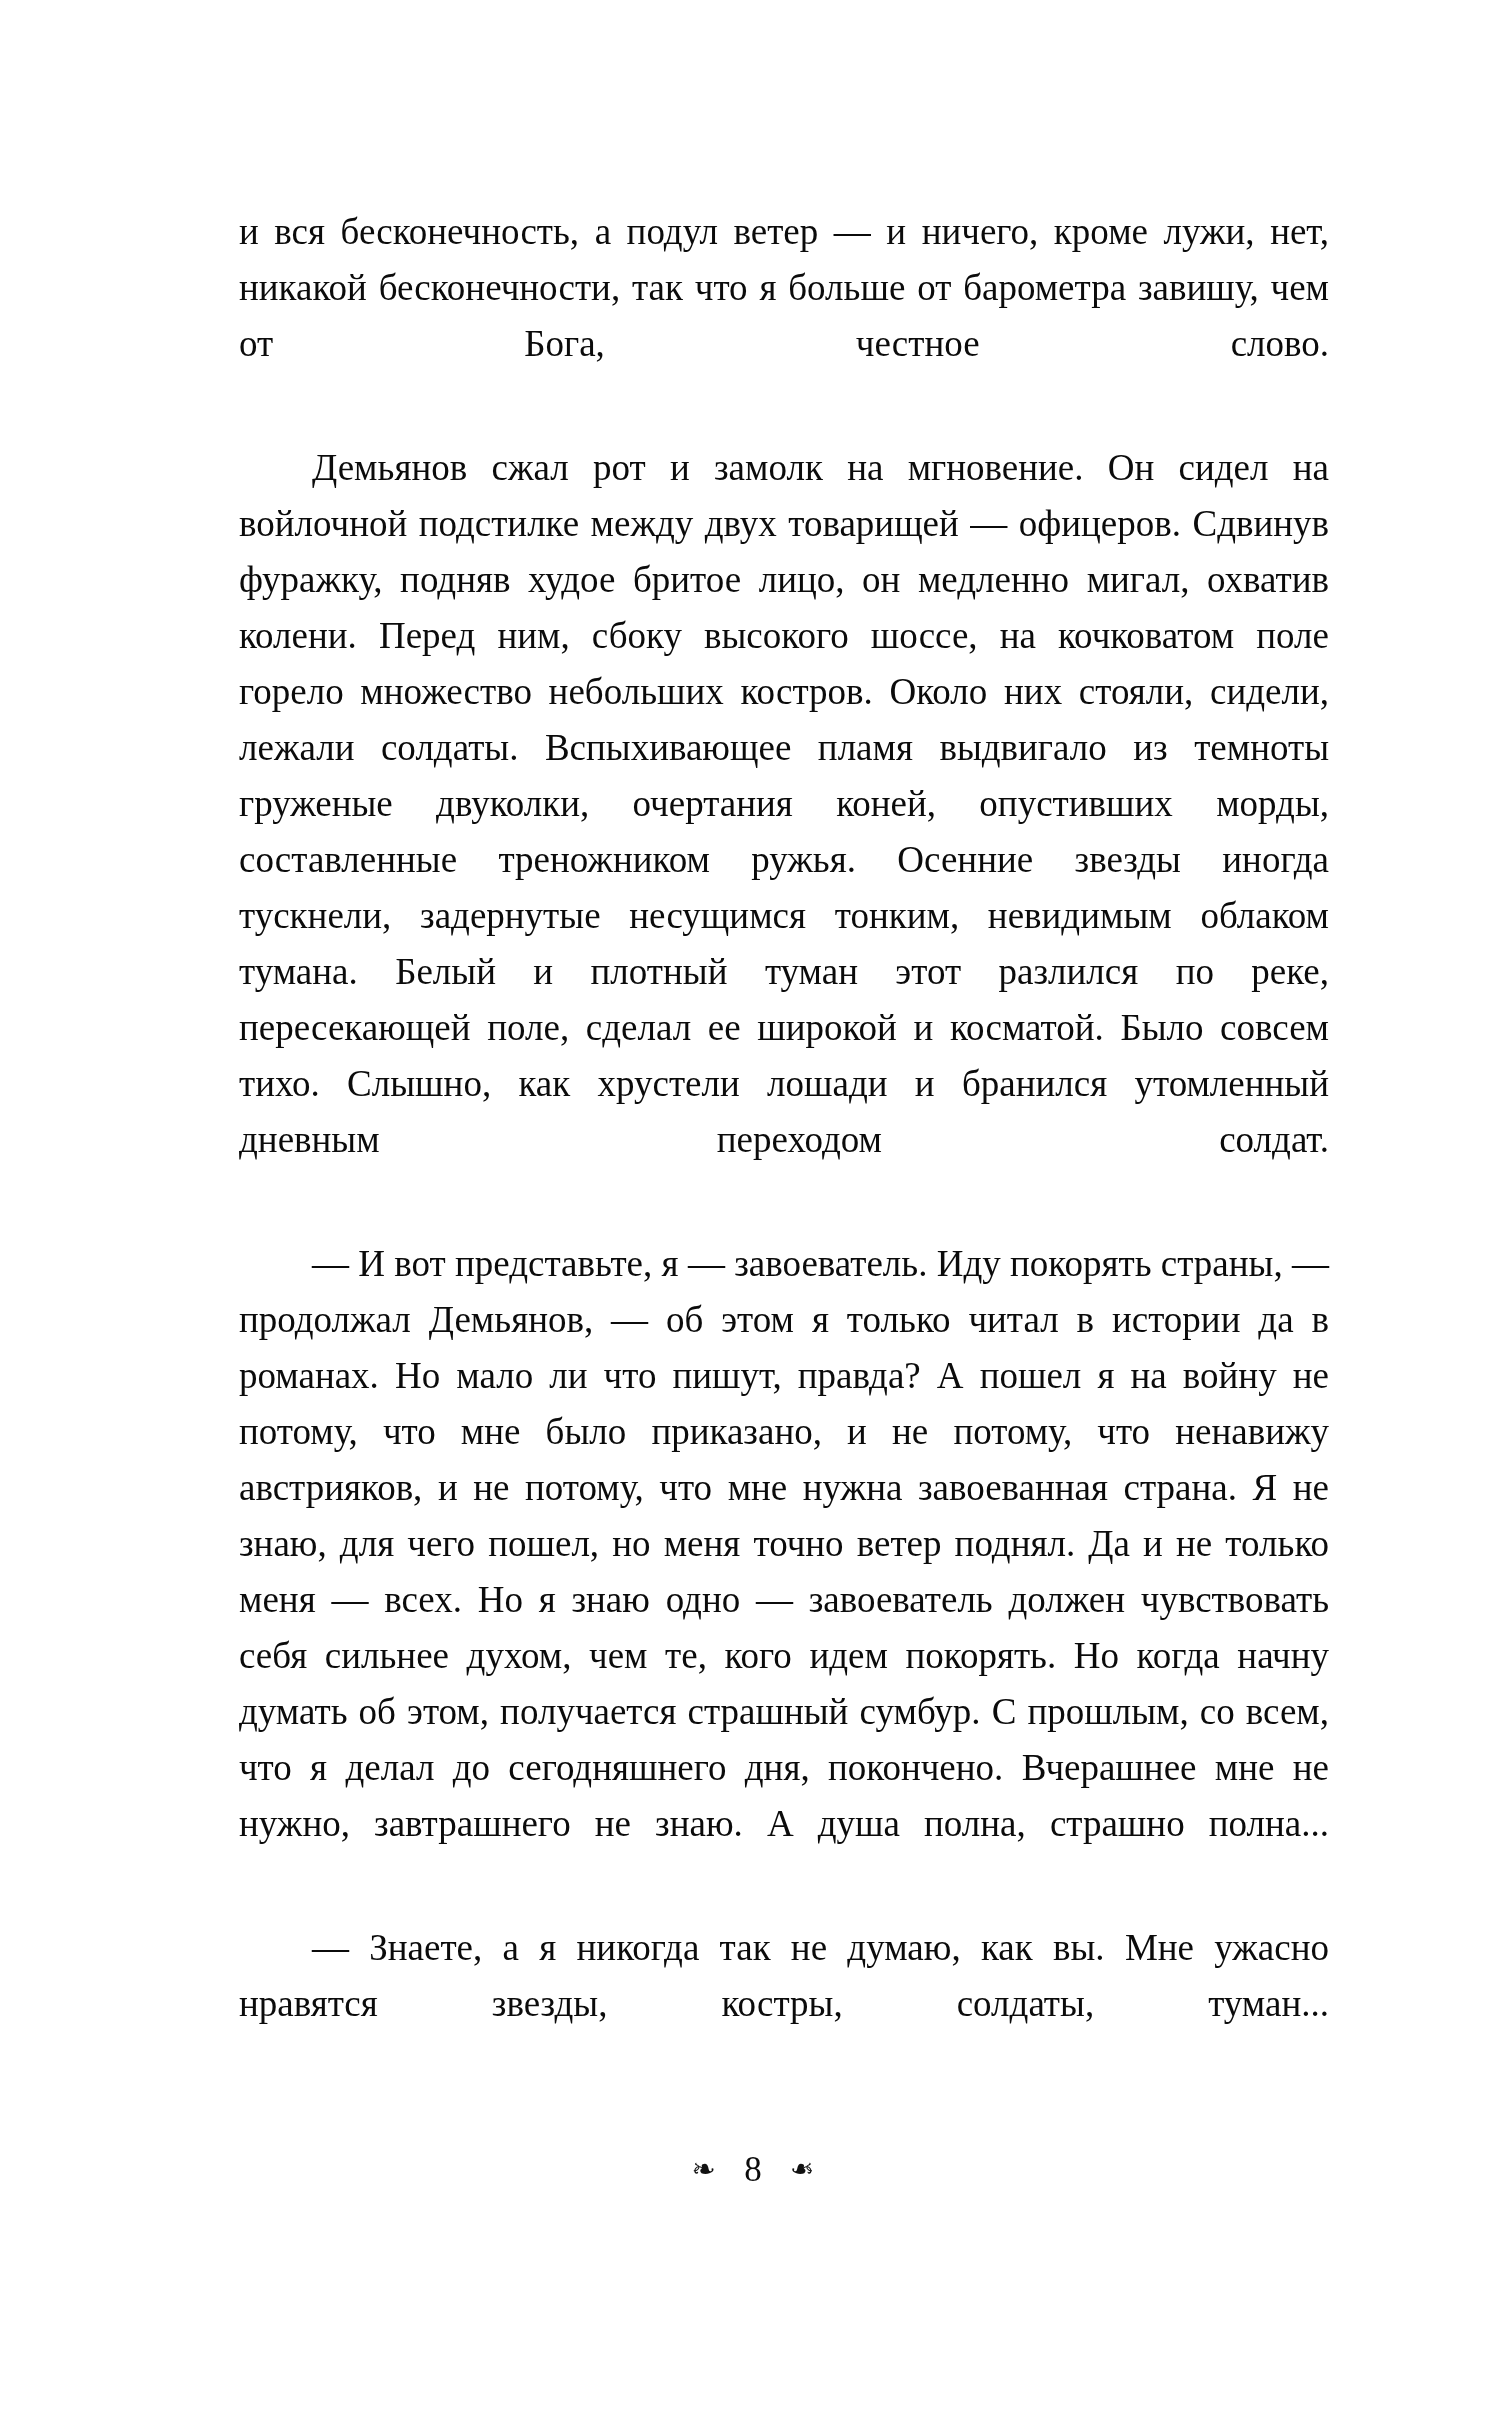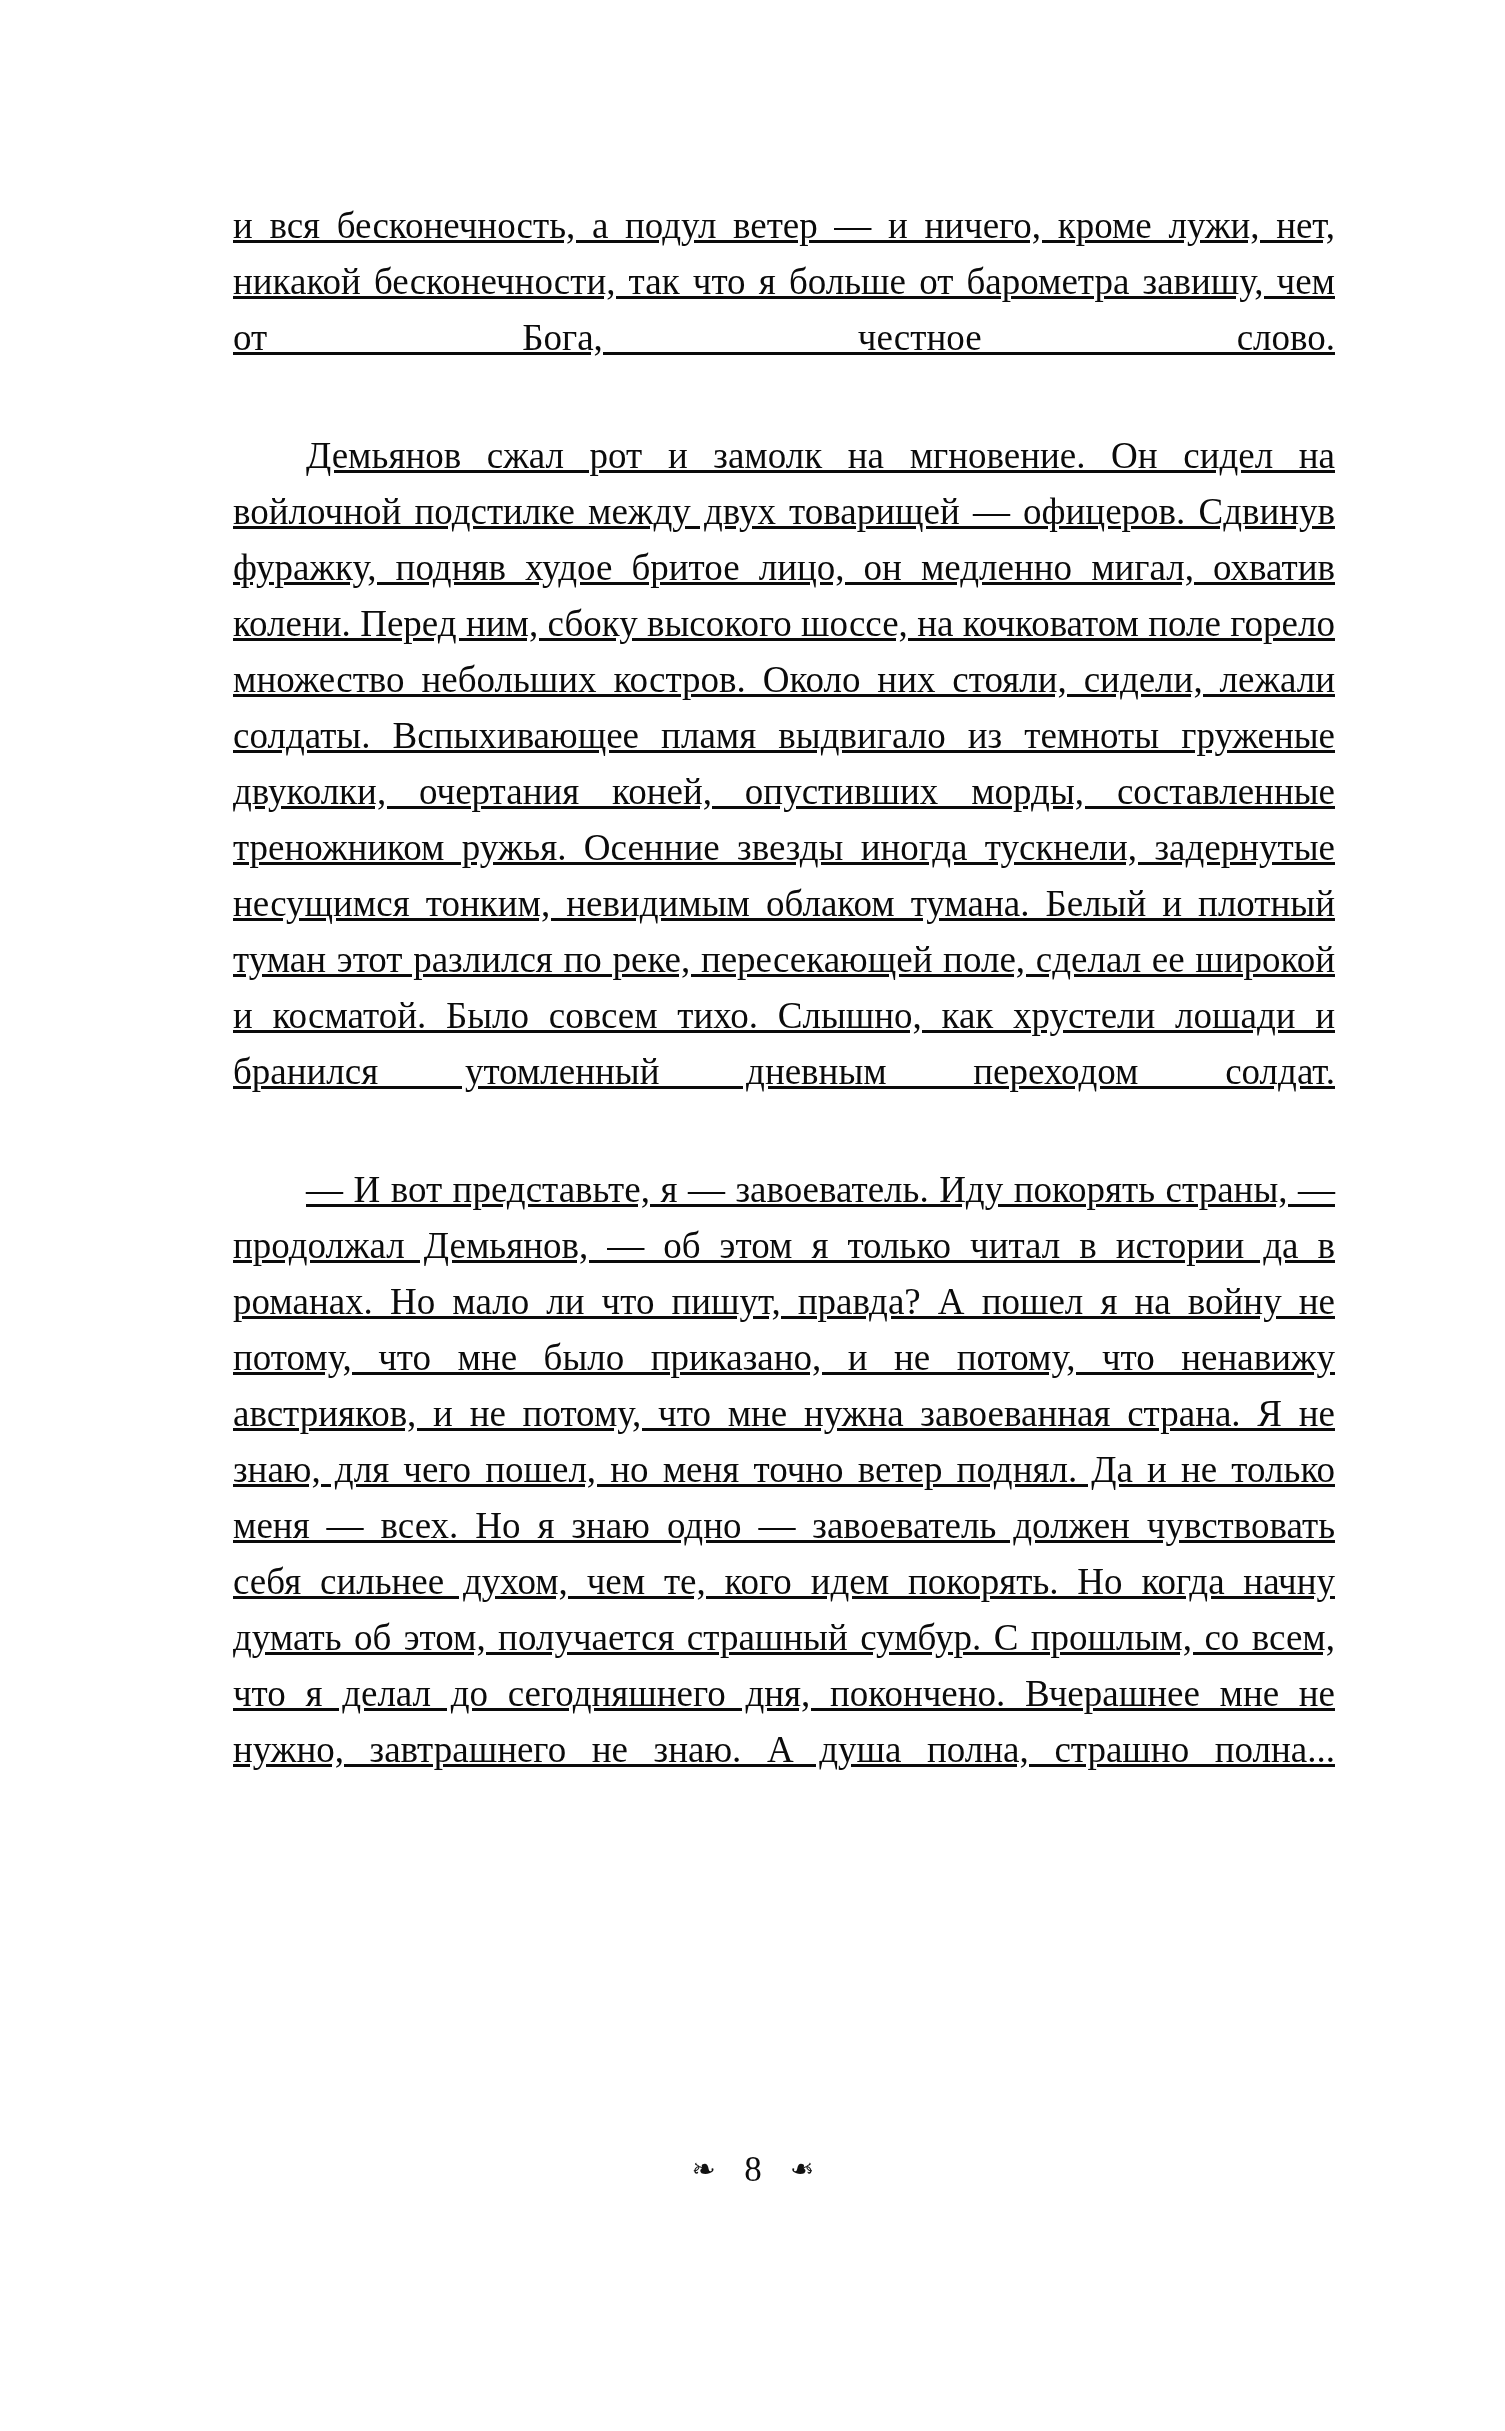--- a/index.html
+++ b/index.html
@@ -22,26 +22,25 @@
     width: 1114px;
     font-family: "Liberation Serif", "DejaVu Serif", serif;
     font-size: 37px;
     line-height: 56px;
     color: #0b0b0b;
     text-align: justify;
     text-justify: inter-word;
     -webkit-font-smoothing: antialiased;
   }
   .text-block p {
-    margin: 6px;
+    margin: 12px;
     padding: 0;
     text-align: justify;
     text-indent: 0;
     hyphens: none;
-    text-decoration: underline;
   }
   .text-block p.indent {
     text-indent: 73px;
   }
   
   .text-block p::after {
     content: "";
     display: inline-block;
     width: 100%;
   }
@@ -77,20 +76,21 @@
 </style>
 </head>
 <body>
 
 <div class="page">
 
   <div class="text-block">
     <p class="">и вся бесконечность, а подул ветер — и ничего, кроме лужи, нет, никакой бесконечности, так что я больше от барометра завишу, чем от Бога, честное слово.</p>
     <p class="indent">Демьянов сжал рот и замолк на мгновение. Он сидел на войлочной подстилке между двух товарищей — офицеров. Сдвинув фуражку, подняв худое бритое лицо, он медленно мигал, охватив колени. Перед ним, сбоку высокого шоссе, на кочковатом поле горело множество небольших костров. Около них стояли, сидели, лежали солдаты. Вспыхивающее пламя выдвигало из темноты груженые двуколки, очертания коней, опустивших морды, составленные треножником ружья. Осенние звезды иногда тускнели, задернутые несущимся тонким, невидимым облаком тумана. Белый и плотный туман этот разлился по реке, пересекающей поле, сделал ее широкой и косматой. Было совсем тихо. Слышно, как хрустели лошади и бранился утомленный дневным переходом солдат.</p>
     <p class="indent">— И вот представьте, я — завоеватель. Иду покорять страны, — продолжал Демьянов, — об этом я только читал в истории да в романах. Но мало ли что пишут, правда? А пошел я на войну не потому, что мне было приказано, и не потому, что ненавижу австрияков, и не потому, что мне нужна завоеванная страна. Я не знаю, для чего пошел, но меня точно ветер поднял. Да и не только меня — всех. Но я знаю одно — завоеватель должен чувствовать себя сильнее духом, чем те, кого идем покорять. Но когда начну думать об этом, получается страшный сумбур. С прошлым, со всем, что я делал до сегодняшнего дня, покончено. Вчерашнее мне не нужно, завтрашнего не знаю. А душа полна, страшно полна...</p>
+    <p class="indent">— Знаете, а я никогда так не думаю, как вы. Мне ужасно нравятся звезды, костры, солдаты, туман...</p>
   </div>
 
   <div class="footer">
     <span class="ornament left">❧</span>
     <span class="folio">8</span>
     <span class="ornament right">❧</span>
   </div>
 
 </div>
 

